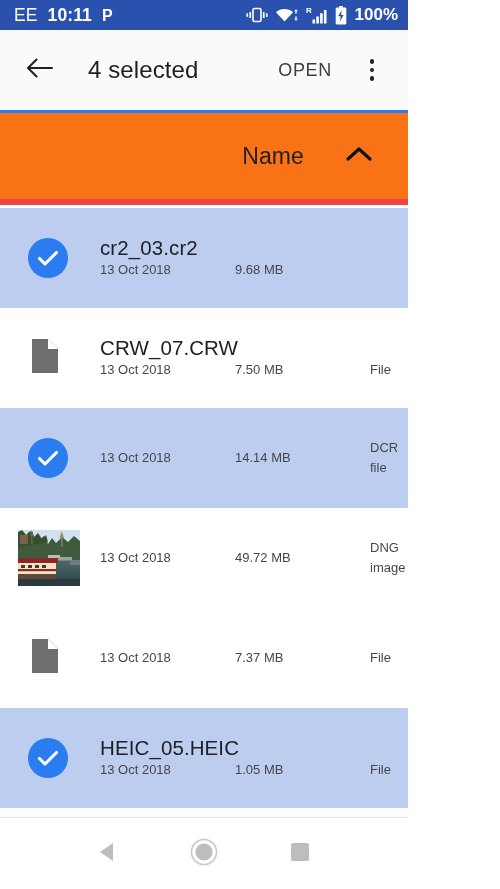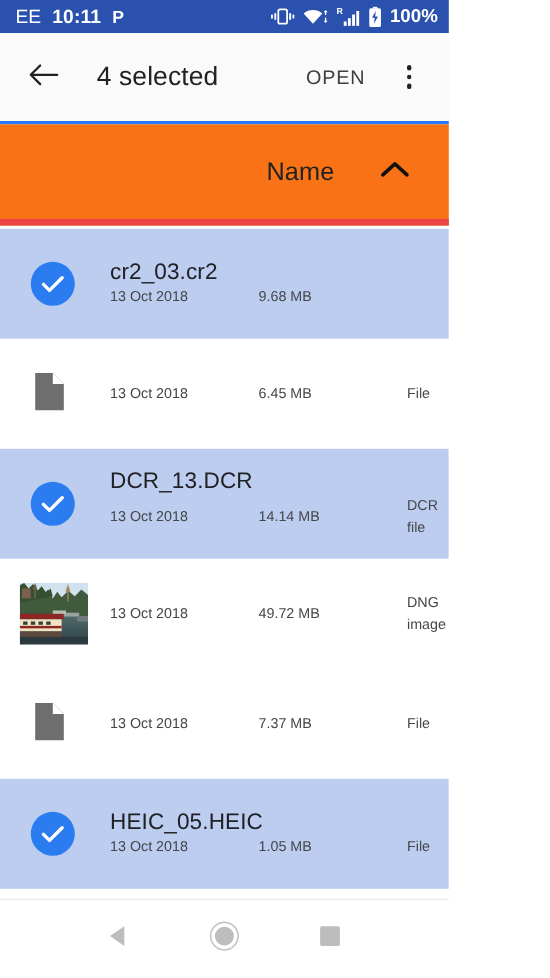--- a/index.html
+++ b/index.html
@@ -317,38 +317,38 @@
     <div class="file-row">
       <div class="row-lead">
         <span class="doc-icon">
           <svg width="30" height="38" viewBox="0 0 30 38">
             <path d="M2 2 h16 l10 10 v24 a0 0 0 0 1 0 0 h-26 Z" fill="#6e6e6e"></path>
             <path d="M18 2 v10 h10 Z" fill="#ffffff"></path>
           </svg>
         </span>
       </div>
       <div class="row-body">
-        <div class="meta-row">
-          <span class="meta-date">13 Oct 2018</span>
-          <span class="meta-size">6.45 MB</span>
+        <div class="file-name">CRW_07.CRW</div>
+        <div class="meta-row">
+          <span class="meta-date">13 Oct 2018</span>
+          <span class="meta-size">7.50 MB</span>
           <span class="meta-type">File</span>
         </div>
       </div>
     </div>
 
     <div class="file-row selected">
       <div class="row-lead">
         <div class="check-circle">
           <svg width="24" height="20" viewBox="0 0 24 20">
             <path d="M3.5 10.5 L9 16 L20.5 4.5" fill="none" stroke="#ffffff" stroke-width="3.1" stroke-linecap="round" stroke-linejoin="round"></path>
           </svg>
         </div>
       </div>
       <div class="row-body">
-        <div class="file-name">DCR_13.DCR</div>
         <div class="meta-row">
           <span class="meta-date">13 Oct 2018</span>
           <span class="meta-size">14.14 MB</span>
           <span class="meta-type">DCR file</span>
         </div>
       </div>
     </div>
 
     <div class="file-row">
       <div class="row-lead">

